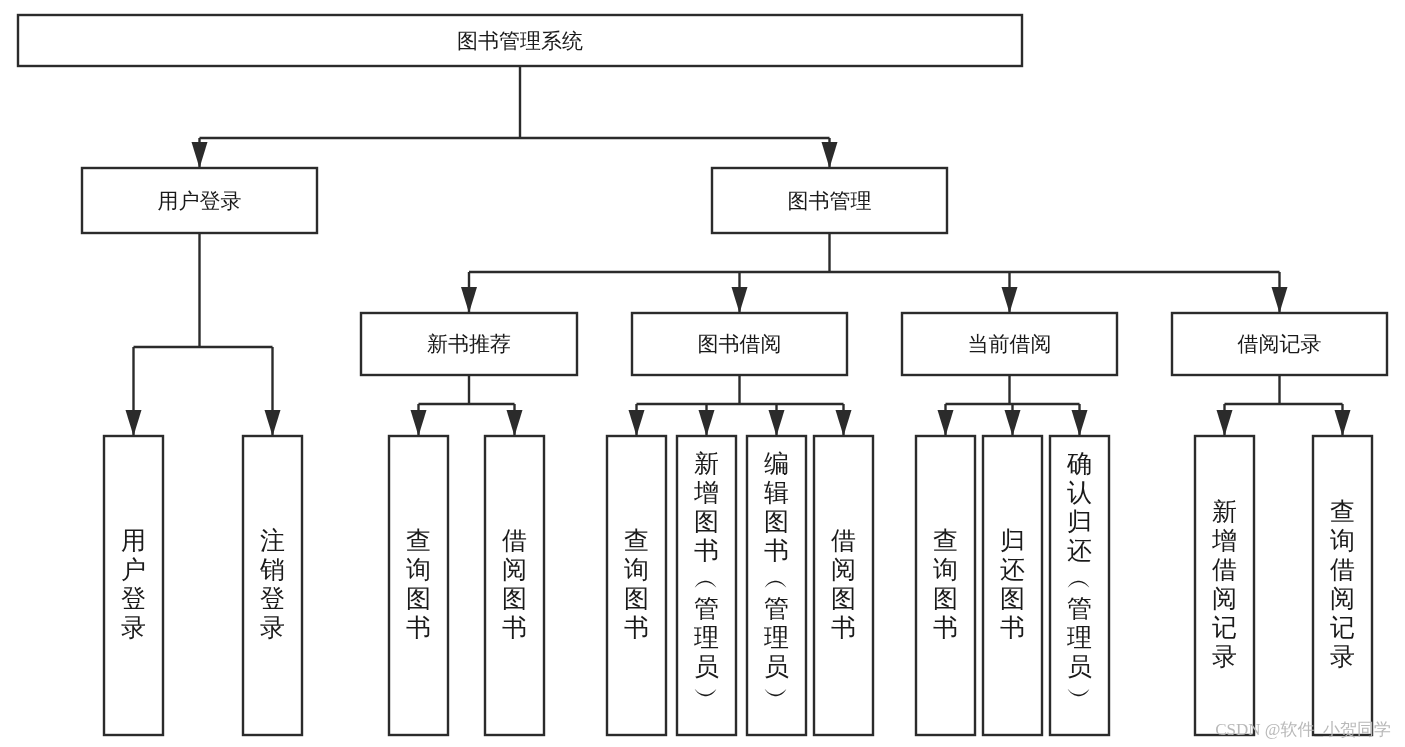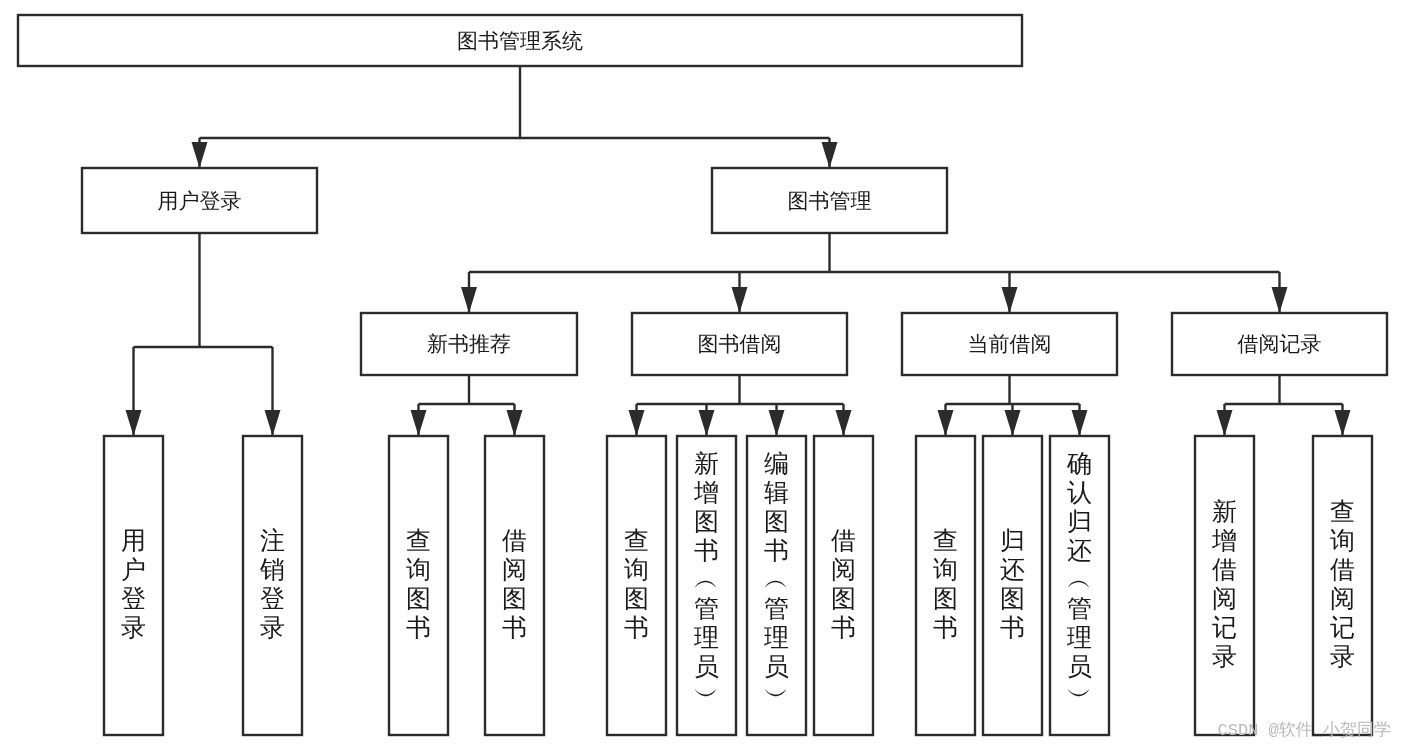--- a/index.html
+++ b/index.html
@@ -39,21 +39,21 @@
     fill: none;
     stroke-linecap: butt;
   }
   .arrowhead {
     fill: #2b2b2b;
   }
   .watermark {
     position: absolute;
     right: 14px;
     bottom: 6px;
-    font-family: Liberation Mono, monospace;
+    font-family: Liberation Serif, serif;
     font-size: 17px;
     color: #b9b9b9;
     white-space: nowrap;
     pointer-events: none;
   }
 </style>
 </head>
 <body>
 
 <svg id="diagram" viewBox="0 0 1405 747">

